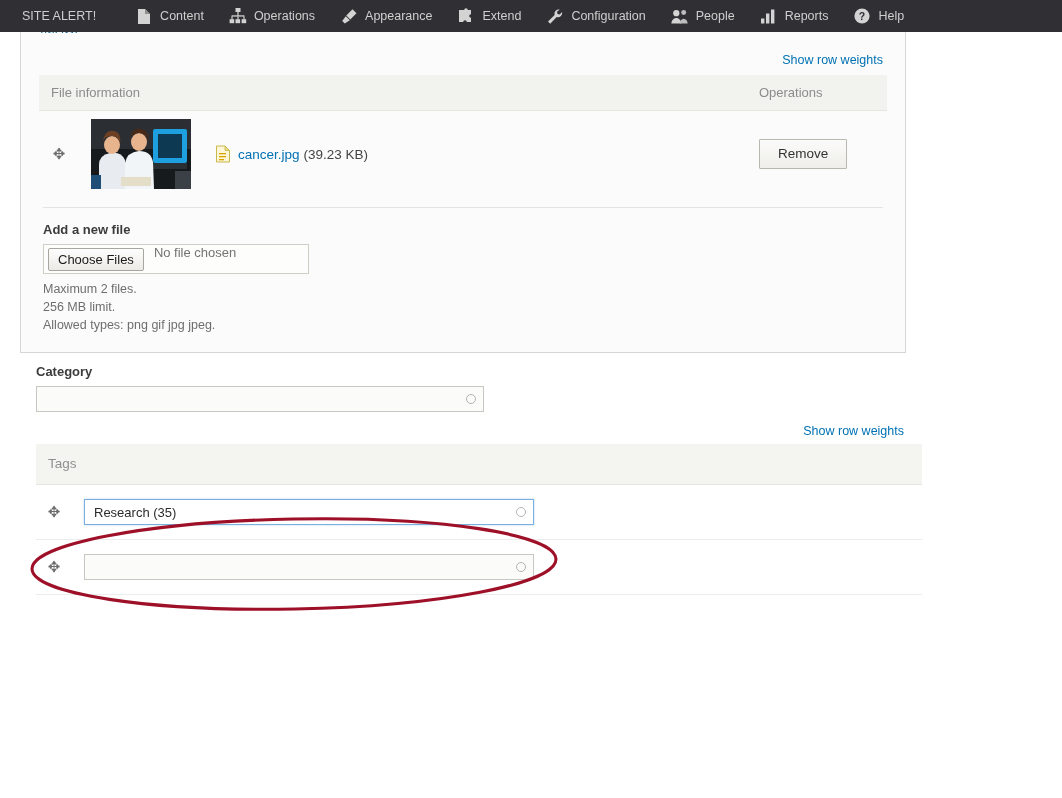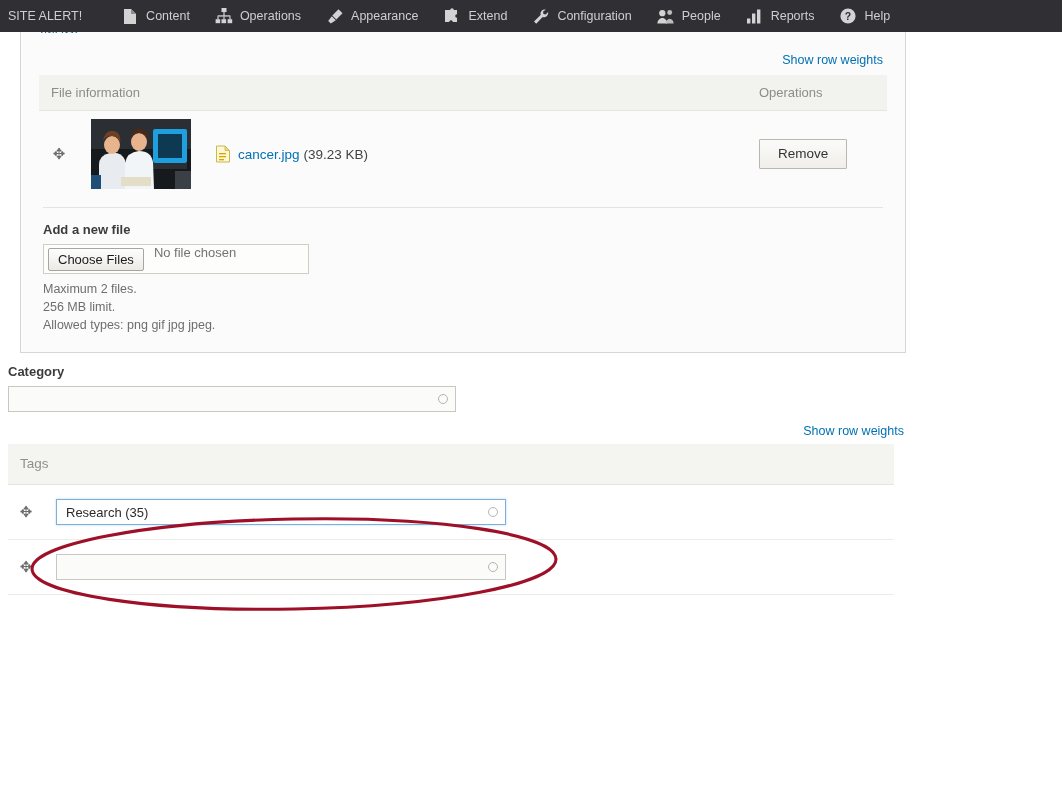--- a/index.html
+++ b/index.html
@@ -11,21 +11,21 @@
     color: #333;
   }
   body { width: 1062px; height: 798px; position: relative; overflow: hidden; }
 
   
   .toolbar {
     position: absolute; top: 0; left: 0;
     width: 1062px; height: 32px;
     background: #2f2f34;
     display: flex; align-items: flex-end;
-    padding-left: 8px;
+    padding-left: 22px;
     z-index: 50;
     white-space: nowrap;
   }
   .toolbar-item {
     display: flex; align-items: center;
     height: 32px;
     color: #cfcfcf;
     font-size: 12.5px;
     padding: 0 13px 0 0;
     margin-right: 12px;
@@ -150,21 +150,21 @@
   }
   .no-file {
     font-size: 13px; color: #737373; padding-left: 10px;
   }
   .upload-hints { margin-top: 7px; }
   .upload-hints div {
     font-size: 12.5px; color: #6e6e6e; line-height: 1.42;
   }
 
   
-  .field-category { position: absolute; left: 8px; top: 332px; width: 470px; }
+  .field-category { position: absolute; left: 36px; top: 332px; width: 470px; }
   .label-strong {
     display:block;
     font-size: 13px; font-weight: bold; color: #3b3b3b;
     margin-bottom: 7px;
   }
   .autocomplete {
     position: relative;
     width: 448px; height: 26px;
     border: 1px solid #c8c8c2;
     background: #fbfbf9;
@@ -179,21 +179,21 @@
   .throbber {
     position: absolute; right: 7px; top: 50%;
     margin-top: -5px;
     width: 10px; height: 10px;
     border: 1.4px solid #b4b4b4;
     border-radius: 50%;
   }
 
   
   .srw-row-2 { position: absolute; right: 158px; top: 392px; }
-  .field-tags { position: absolute; left: 8px; top: 412px; width: 886px; }
+  .field-tags { position: absolute; left: 36px; top: 412px; width: 886px; }
   table.tags { width: 100%; border-collapse: collapse; }
   table.tags th {
     background: #f4f4f1;
     border-bottom: 1px solid #e6e6e1;
     text-align: left; font-weight: 400;
     color: #8f8f8f; font-size: 13.5px;
     padding: 12px 12px 13px 12px;
   }
   table.tags td {
     padding: 14px 12px;

